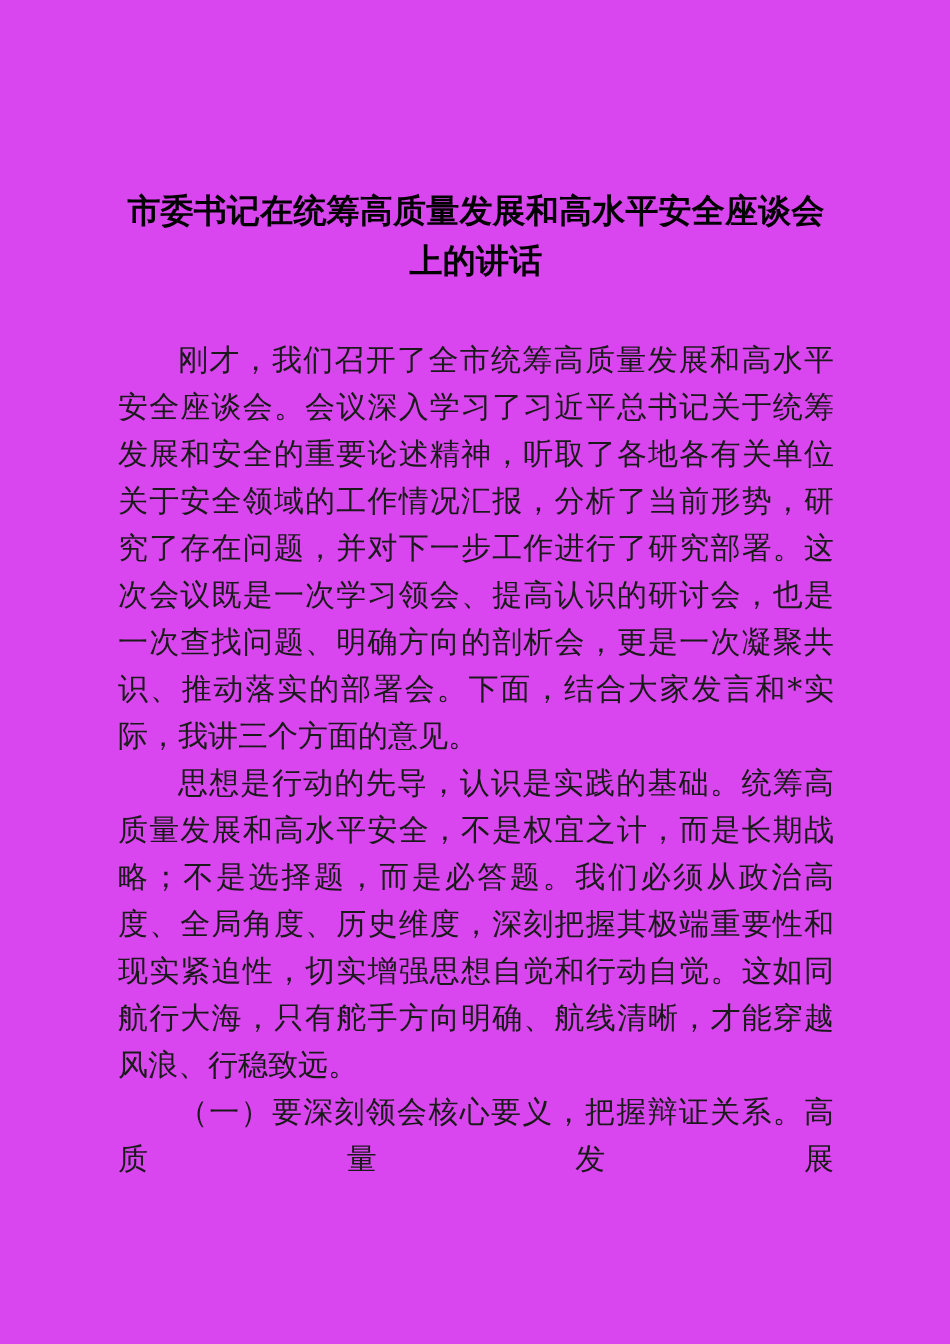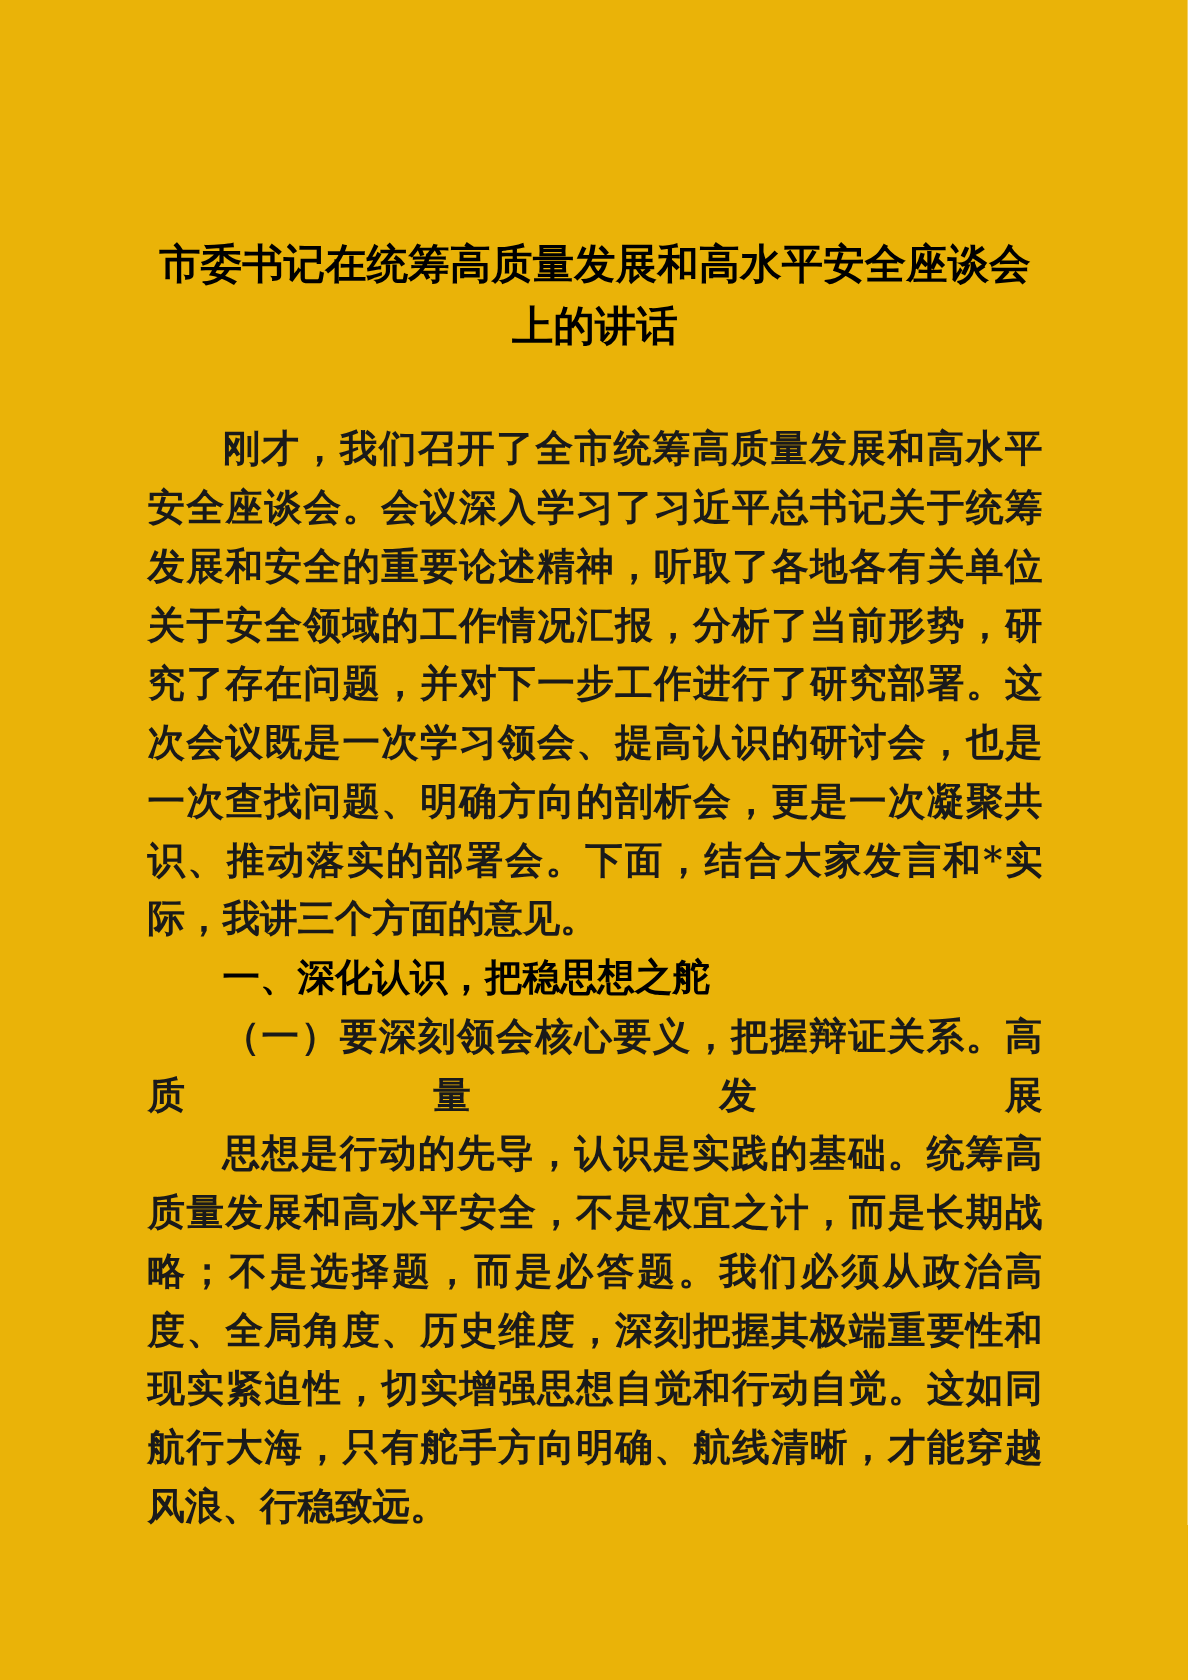--- a/index.html
+++ b/index.html
@@ -11,21 +11,21 @@
     width: 950px;
     height: 1344px;
     overflow: hidden;
     font-family: "DejaVu Serif", serif;
     color: #000000;
   }
   .page {
     position: relative;
     width: 950px;
     height: 1344px;
-    background: #eab308;
+    background: #d946ef;
     box-sizing: border-box;
   }
   .content {
     position: absolute;
     left: 118px;
     top: 0;
     width: 716px;
   }
 
   
@@ -62,21 +62,20 @@
     line-height: 47px;
     text-align: justify;
     text-justify: inter-character;
     text-align-last: left;
     letter-spacing: 0px;
     color: #1a1a1a;
     font-weight: 400;
   }
   p.para.indent2 {
     text-indent: 60px;
-    font-weight: bold;
   }
   p.para.noindent {
     text-indent: 0;
   }
   p.heading {
     margin: 0;
     padding: 0;
     font-family: "DejaVu Serif", "Liberation Serif", serif;
     font-size: 30px;
     line-height: 47px;
@@ -96,21 +95,20 @@
 <div class="page">
   <div class="content">
 
     <h1 class="doc-title">市委书记在统筹高质量发展和高水平安全座谈会上的讲话</h1>
 
     <div class="body-block">
 
 
       <p class="para indent2">刚才，我们召开了全市统筹高质量发展和高水平安全座谈会。会议深入学习了习近平总书记关于统筹发展和安全的重要论述精神，听取了各地各有关单位关于安全领域的工作情况汇报，分析了当前形势，研究了存在问题，并对下一步工作进行了研究部署。这次会议既是一次学习领会、提高认识的研讨会，也是一次查找问题、明确方向的剖析会，更是一次凝聚共识、推动落实的部署会。下面，结合大家发言和*实际，我讲三个方面的意见。</p>
 
-      <p class="heading">一、深化认识，把稳思想之舵</p>
+
+      <p class="para indent2">思想是行动的先导，认识是实践的基础。统筹高质量发展和高水平安全，不是权宜之计，而是长期战略；不是选择题，而是必答题。我们必须从政治高度、全局角度、历史维度，深刻把握其极端重要性和现实紧迫性，切实增强思想自觉和行动自觉。这如同航行大海，只有舵手方向明确、航线清晰，才能穿越风浪、行稳致远。</p>
 
       <p class="para indent2 lastline">（一）要深刻领会核心要义，把握辩证关系。高质量发展</p>
-
-      <p class="para indent2">思想是行动的先导，认识是实践的基础。统筹高质量发展和高水平安全，不是权宜之计，而是长期战略；不是选择题，而是必答题。我们必须从政治高度、全局角度、历史维度，深刻把握其极端重要性和现实紧迫性，切实增强思想自觉和行动自觉。这如同航行大海，只有舵手方向明确、航线清晰，才能穿越风浪、行稳致远。</p>
 
     </div>
   </div>
 </div>
 
 </body></html>

